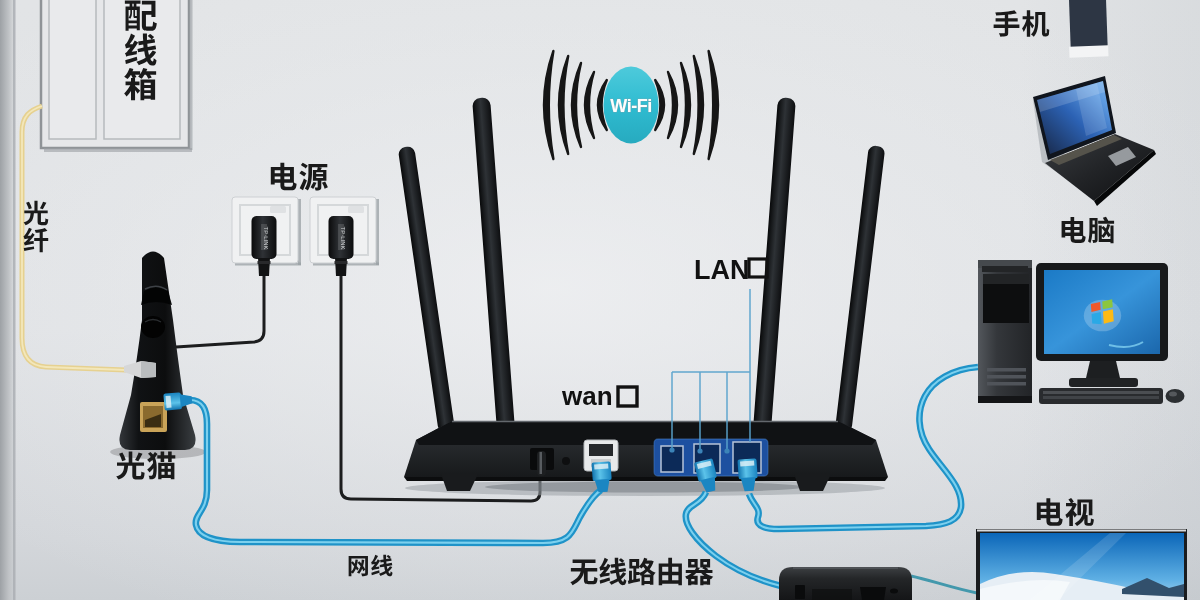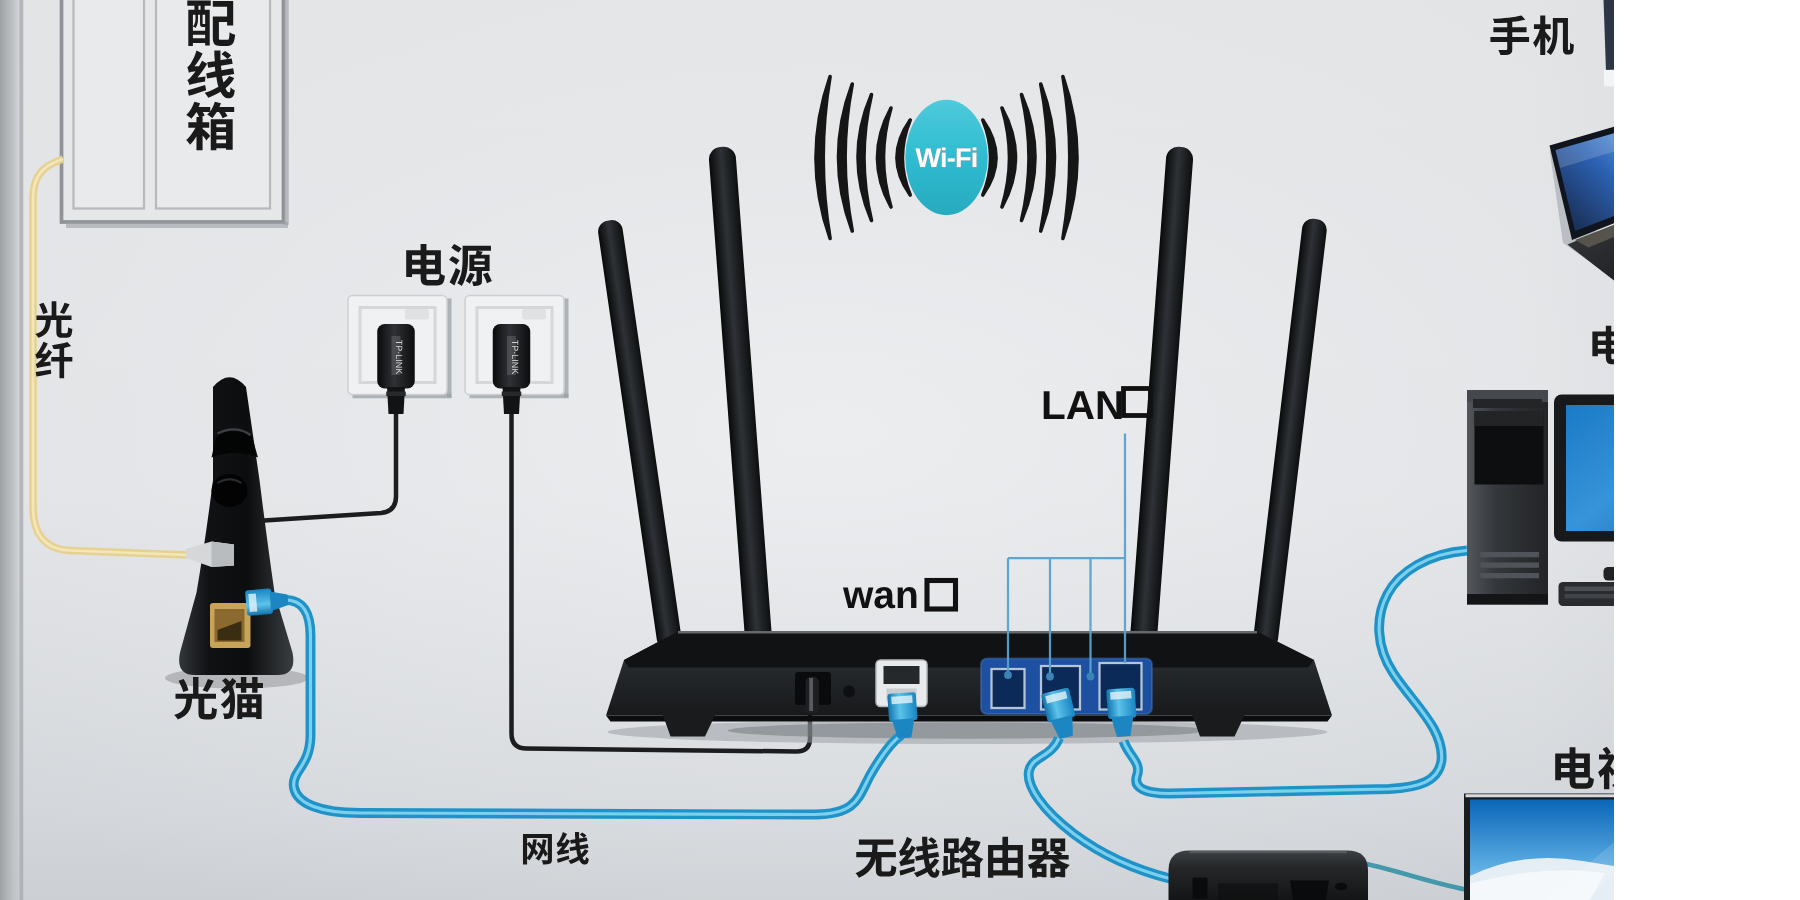--- a/index.html
+++ b/index.html
@@ -1,14 +1,14 @@
 <!DOCTYPE html>
 <html><head><meta charset="utf-8"><style>
 html,body{margin:0;padding:0;background:#fff;}
-#wrap{width:1076px;height:600px;overflow:hidden;position:relative;}
+#wrap{width:1200px;height:600px;overflow:hidden;position:relative;}
 text{font-family:"Liberation Sans",sans-serif;}
 </style></head><body>
 <div id="wrap">
 <svg width="1200" height="600" viewBox="0 0 1200 600" xmlns="http://www.w3.org/2000/svg">
 <defs>
 <linearGradient id="bg" x1="0" y1="0" x2="0" y2="1">
  <stop offset="0" stop-color="#e2e4e6"></stop>
           <stop offset="0.55" stop-color="#e0e2e5"></stop>
           <stop offset="0.9" stop-color="#d3d6da"></stop>
           <stop offset="1" stop-color="#ccd0d4"></stop>

